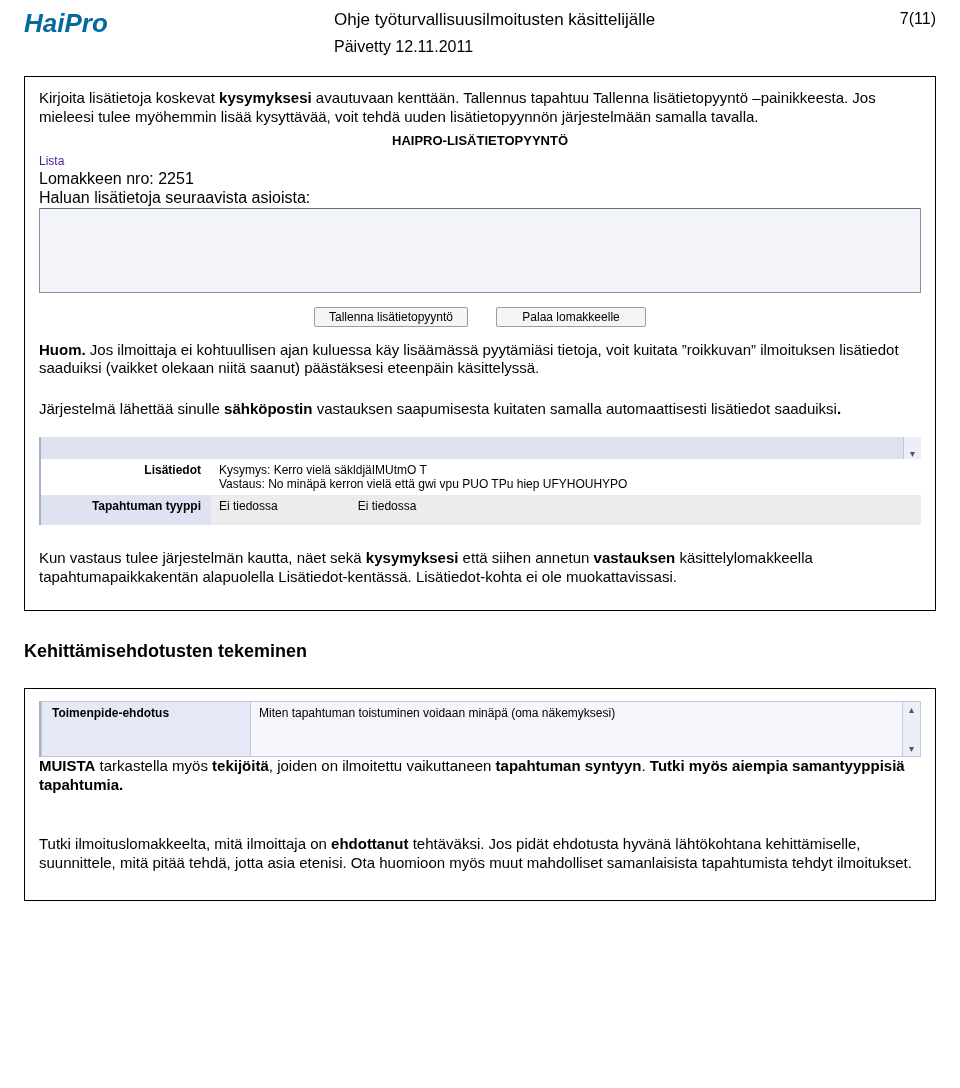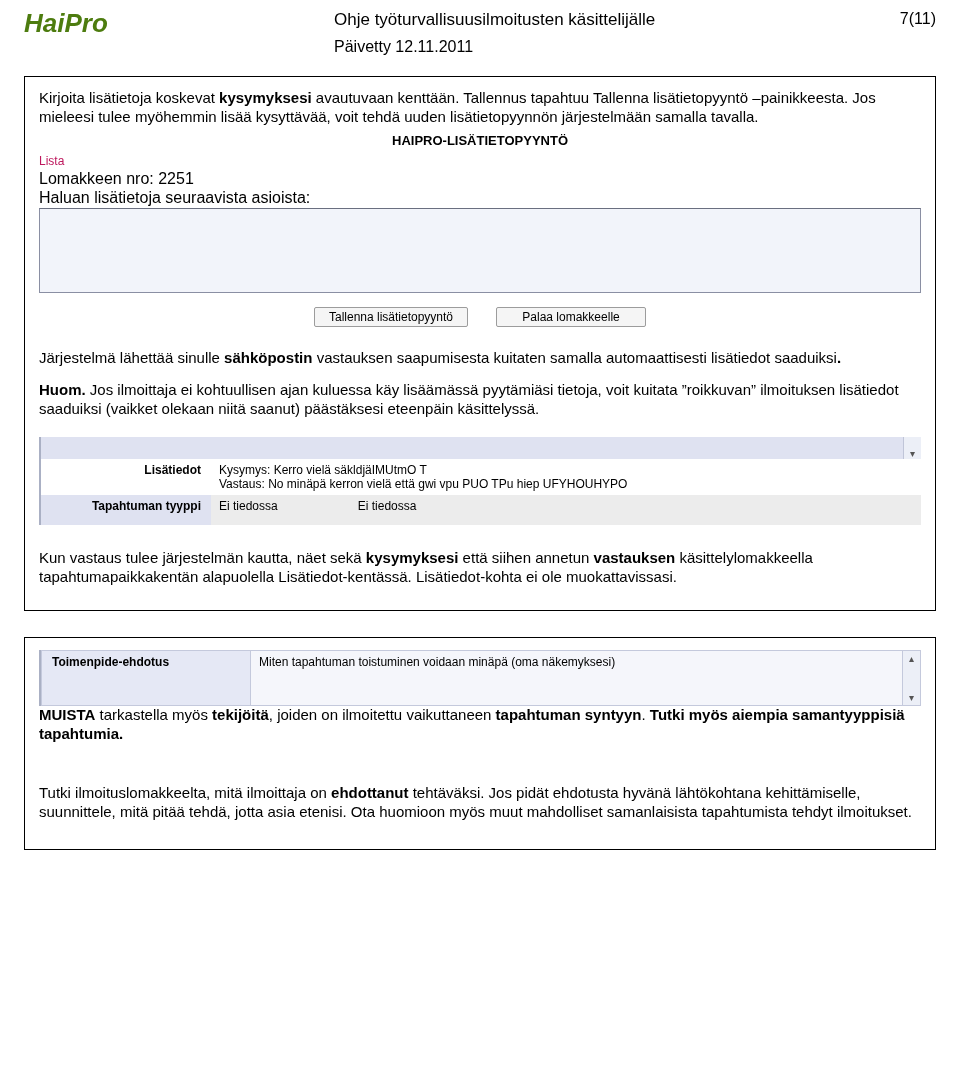--- a/index.html
+++ b/index.html
@@ -22,21 +22,21 @@
     width: 110px;
     display: flex;
     flex-direction: column;
     align-items: flex-start;
   }
   .logo {
     font-family: Arial, sans-serif;
     font-size: 26px;
     font-weight: bold;
     font-style: italic;
-    color: #4d7c0f;
+    color: #0369a1;
     line-height: 1;
   }
   .hdr-center {
     flex: 1;
     display: flex;
     flex-direction: column;
     padding-left: 200px;
     justify-content: space-between;
   }
   .doc-title { font-size: 17px; margin-bottom: 8px; }
@@ -62,21 +62,21 @@
     background: #fff;
     border: 0;
   }
   .shot1-title {
     text-align: center;
     font-weight: bold;
     font-size: 13px;
     margin: 4px 0 6px 0;
   }
   .shot1-link {
-    color: #be185d;
+    color: #4c1d95;
     font-size: 12px;
     margin-bottom: 2px;
   }
   .shot1-label { font-size: 16px; margin: 1px 0; }
   .shot1-textarea {
     width: 100%;
     height: 85px;
     background: #f2f4fa;
     border: 1px solid #8a8fa3;
     border-top-color: #6a6f80;
@@ -204,26 +204,26 @@
       <div class="shot1-link">Lista</div>
       <div class="shot1-label">Lomakkeen nro: 2251</div>
       <div class="shot1-label">Haluan lisätietoja seuraavista asioista:</div>
       <div class="shot1-textarea"></div>
       <div class="shot1-btns">
         <div class="shot1-btn">Tallenna lisätietopyyntö</div>
         <div class="shot1-btn">Palaa lomakkeelle</div>
       </div>
     </div>
 
+    <p class="para huom">
+      <span class="bold">Huom.</span><span> Jos ilmoittaja ei kohtuullisen ajan kuluessa käy lisäämässä pyytämiäsi tietoja, voit kuitata ”roikkuvan” ilmoituksen lisätiedot saaduiksi (vaikket olekaan niitä saanut) päästäksesi eteenpäin käsittelyssä.</span>
+    </p>
+
     <p class="para para-gap">
       <span>Järjestelmä lähettää sinulle </span><span class="bold">sähköpostin</span><span> vastauksen saapumisesta kuitaten samalla automaattisesti lisätiedot saaduiksi</span><span class="bold">.</span>
-    </p>
-
-    <p class="para huom">
-      <span class="bold">Huom.</span><span> Jos ilmoittaja ei kohtuullisen ajan kuluessa käy lisäämässä pyytämiäsi tietoja, voit kuitata ”roikkuvan” ilmoituksen lisätiedot saaduiksi (vaikket olekaan niitä saanut) päästäksesi eteenpäin käsittelyssä.</span>
     </p>
 
     <div class="shot2">
       <div class="row">
         <div class="cell-a bluebg">&nbsp;</div>
         <div class="cell-b bluebg">&nbsp;</div>
         <div class="scroll-stub">▾</div>
       </div>
       <div class="row">
         <div class="cell-a label-dt" style="background:#fff">Lisätiedot</div>
@@ -239,20 +239,21 @@
           <span>Ei tiedossa</span>
         </div>
       </div>
     </div>
 
     <p class="para para-after-shot2">
       <span>Kun vastaus tulee järjestelmän kautta, näet sekä </span><span class="bold">kysymyksesi</span><span> että siihen annetun </span><span class="bold">vastauksen</span><span> käsittelylomakkeella tapahtumapaikkakentän alapuolella Lisätiedot-kentässä. Lisätiedot-kohta ei ole muokattavissasi.</span>
     </p>
   </div>
 
+  <div class="section-heading">Kehittämisehdotusten tekeminen</div>
 
   <div class="box final-box">
 
     <div class="shot3">
       <div class="wrap">
         <div class="c1">Toimenpide-ehdotus</div>
         <div class="c2">Miten tapahtuman toistuminen voidaan minäpä (oma näkemyksesi)</div>
         <div class="scroll-stub">
             <span>▴</span>
             <span>▾</span>

